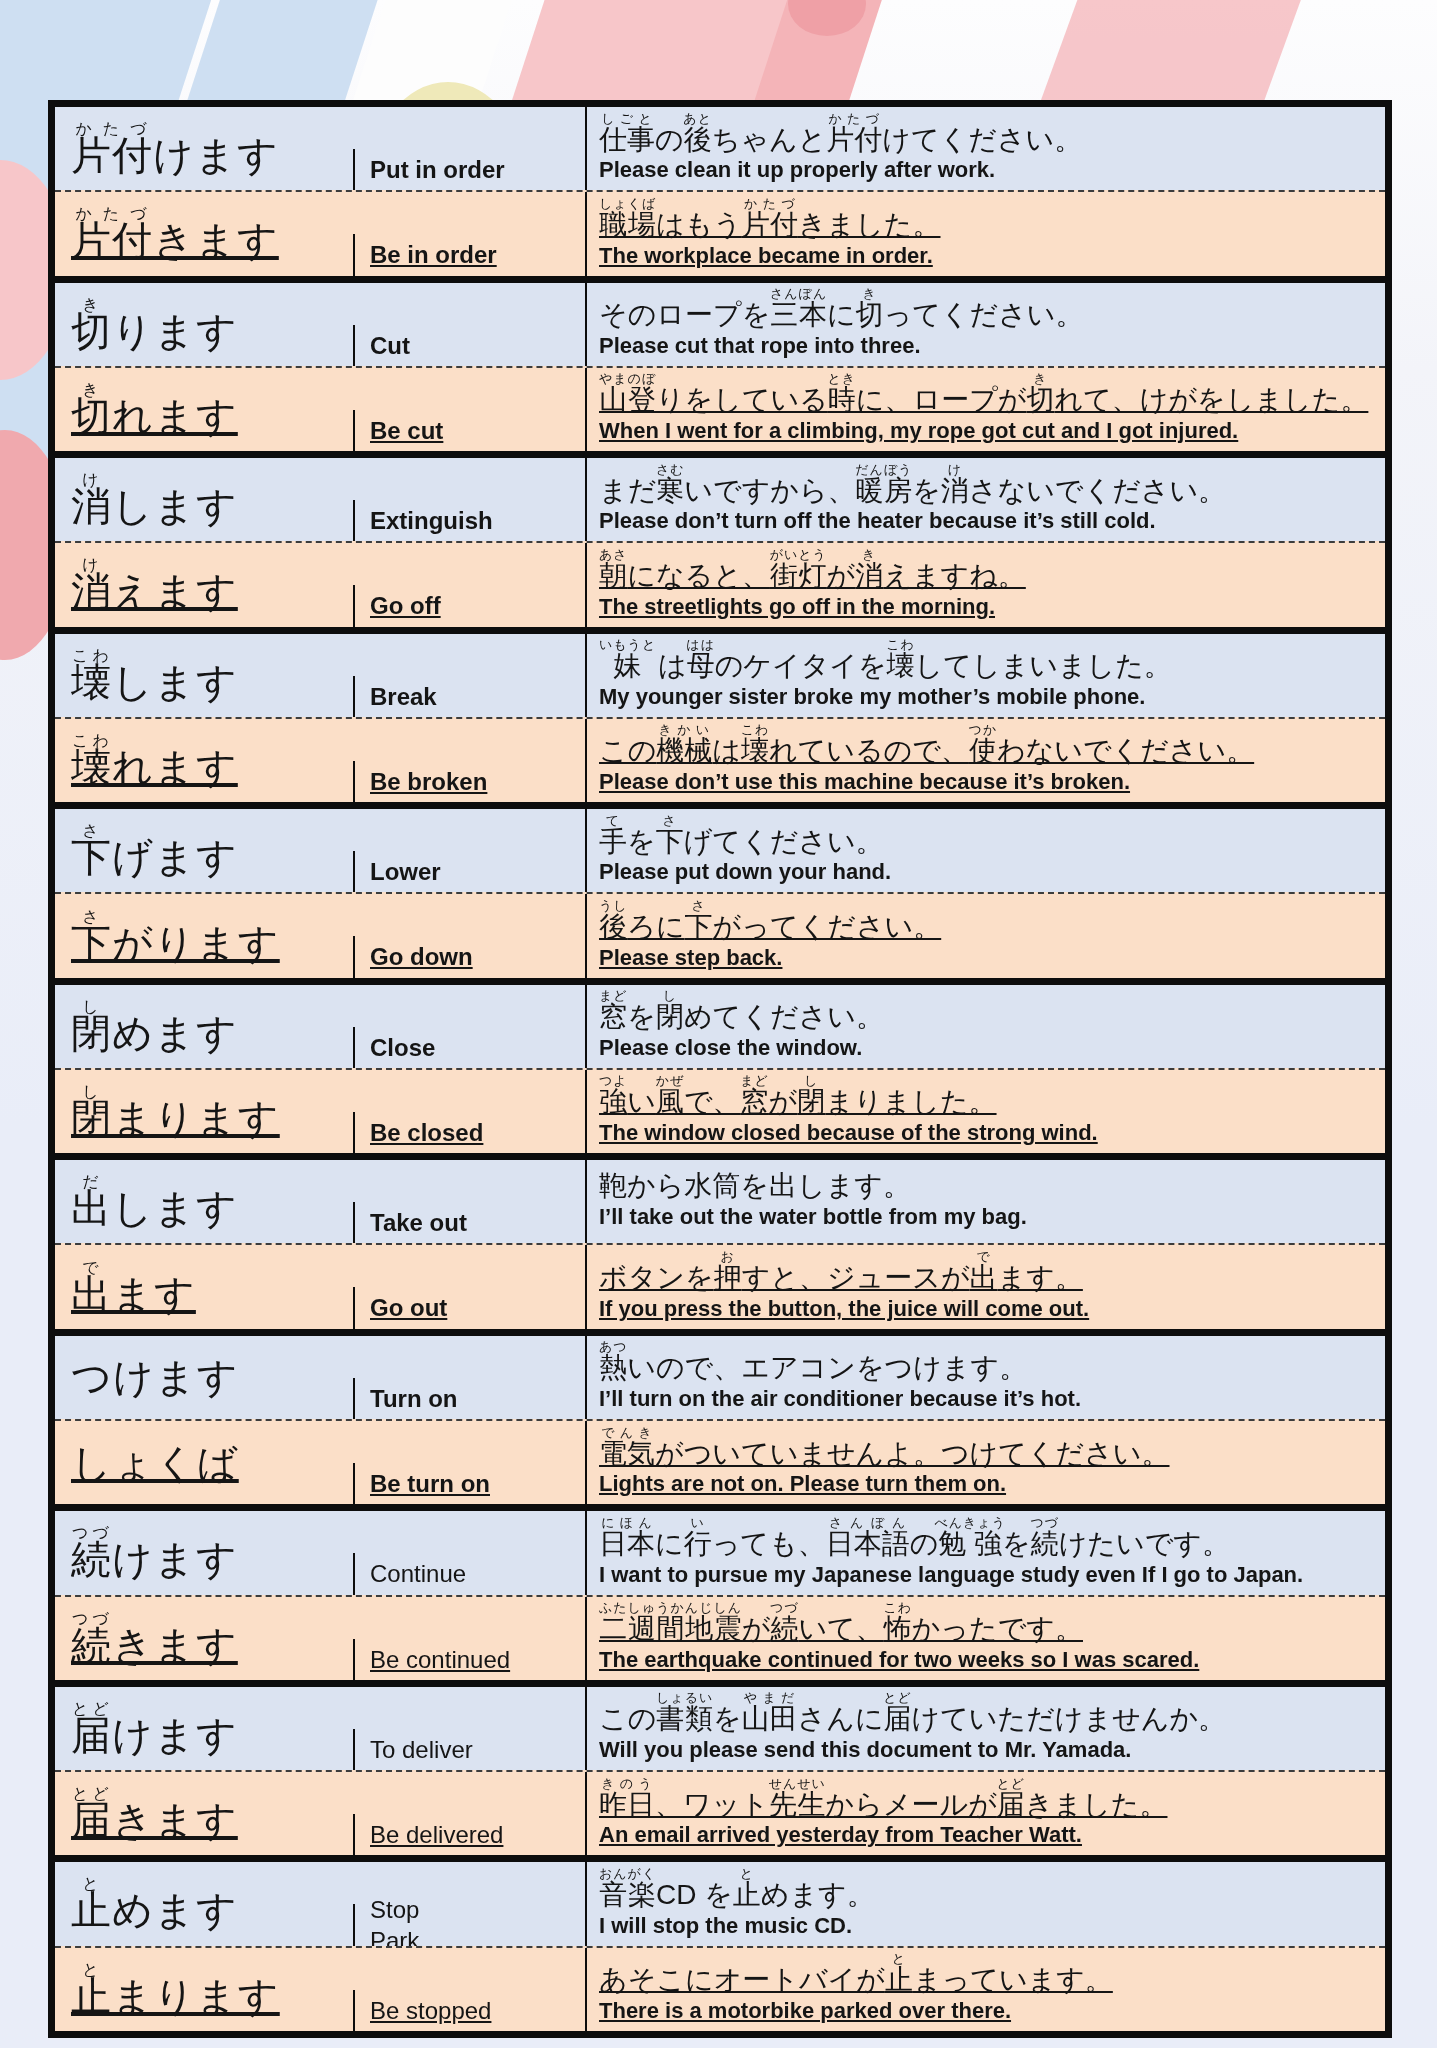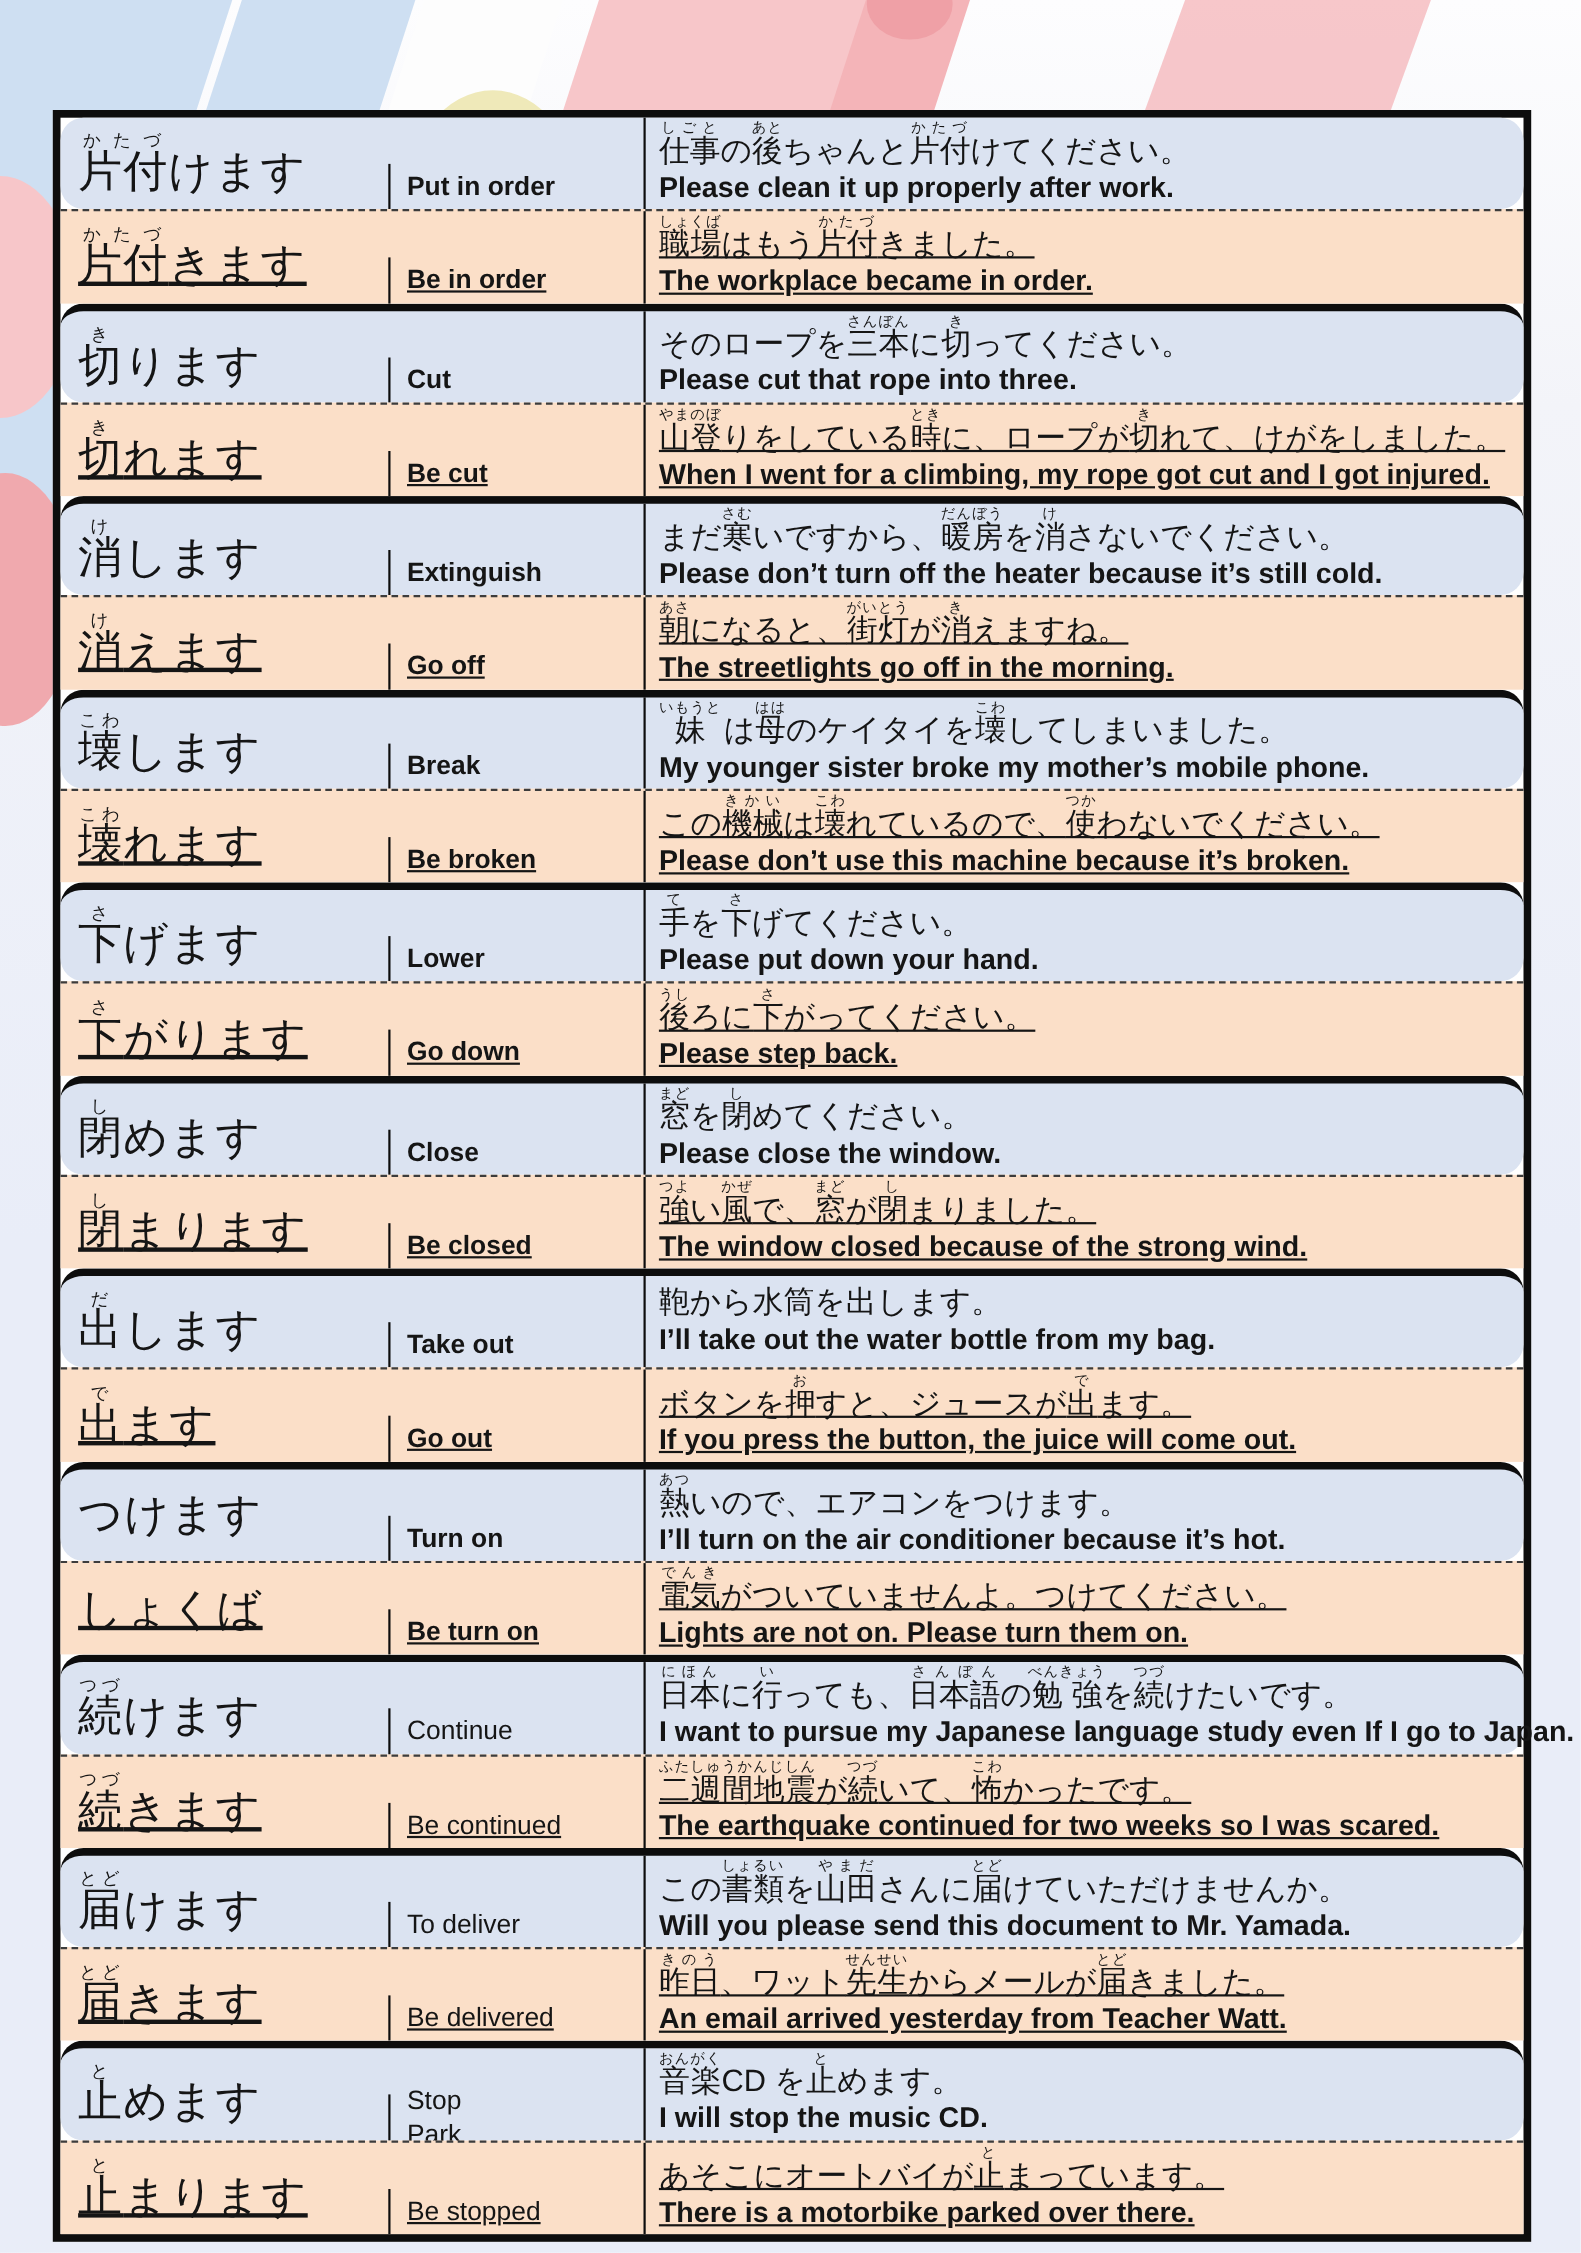--- a/index.html
+++ b/index.html
@@ -28,39 +28,39 @@
   
   .table {
     position: absolute; z-index: 2;
     left: 48px; top: 100px;
     width: 1344px; height: 1938px;
     border: 7px solid var(--border);
     display: flex; flex-direction: column;
     background: #fff;
   }
   .row { flex: 1 1 0; display: flex; min-height: 0; }
-  .row.transitive   { background: var(--row-transitive); border-radius: 21px; }
+  .row.transitive   { background: var(--row-transitive); }
   .row.intransitive { background: var(--row-intransitive); border-top: 2px dashed #3c3c3c; text-decoration: underline; }
   .row.pair-start:not(:first-child) { border-top: 7px solid var(--border); }
 
   .cell { min-width: 0; }
   .cell-verb { width: 298px; display: flex; align-items: center; padding-left: 16px; }
   .cell-meaning { width: 232px; display: flex; align-items: center; padding-left: 15px; border-left: 2px solid var(--border); margin-top: 42px; }
   .cell-example { flex: 1; display: flex; flex-direction: column; justify-content: center;
                   padding: 3px 6px 5px 12px; border-left: 2px solid var(--border); gap: 2px; }
 
   .verb { font-size: 40px; line-height: 1.05; white-space: nowrap; letter-spacing: 1px; }
   .verb rt { font-size: 16px; letter-spacing: 2px; }
 
   .meaning { font-size: 24px; font-weight: 700; white-space: pre-line; line-height: 1.3; }
   .meaning.light { font-weight: 400; }
 
   .jp { font-size: 28px; line-height: 1.1; white-space: nowrap; }
   .jp rt { font-size: 13px; letter-spacing: 1px; }
-  .en { font-size: 26px; font-weight: 700; line-height: 1.2; white-space: nowrap; }
+  .en { font-size: 22px; font-weight: 700; line-height: 1.2; white-space: nowrap; }
 
   ruby { ruby-position: over; }
 </style>
 </head>
 <body>
 
 <div class="decor d-blue1"></div>
 <div class="decor d-blue2"></div>
 <div class="decor d-white1"></div>
 <div class="decor d-pink1"></div>

